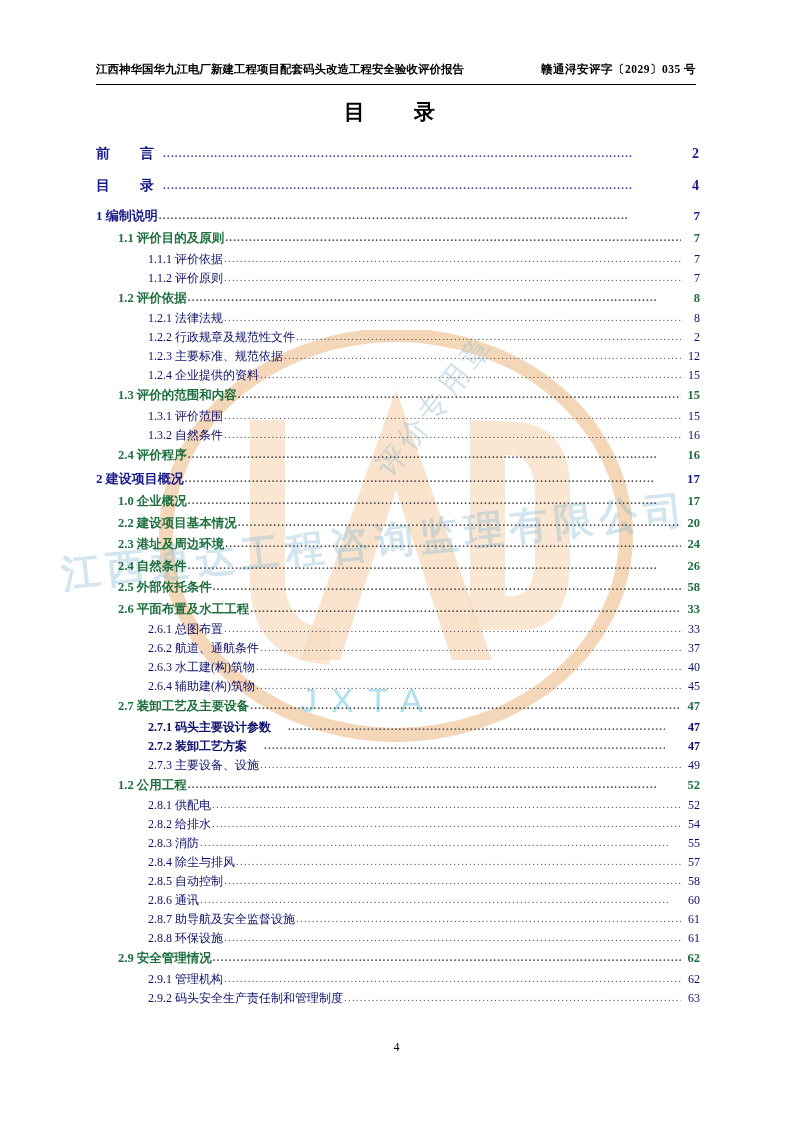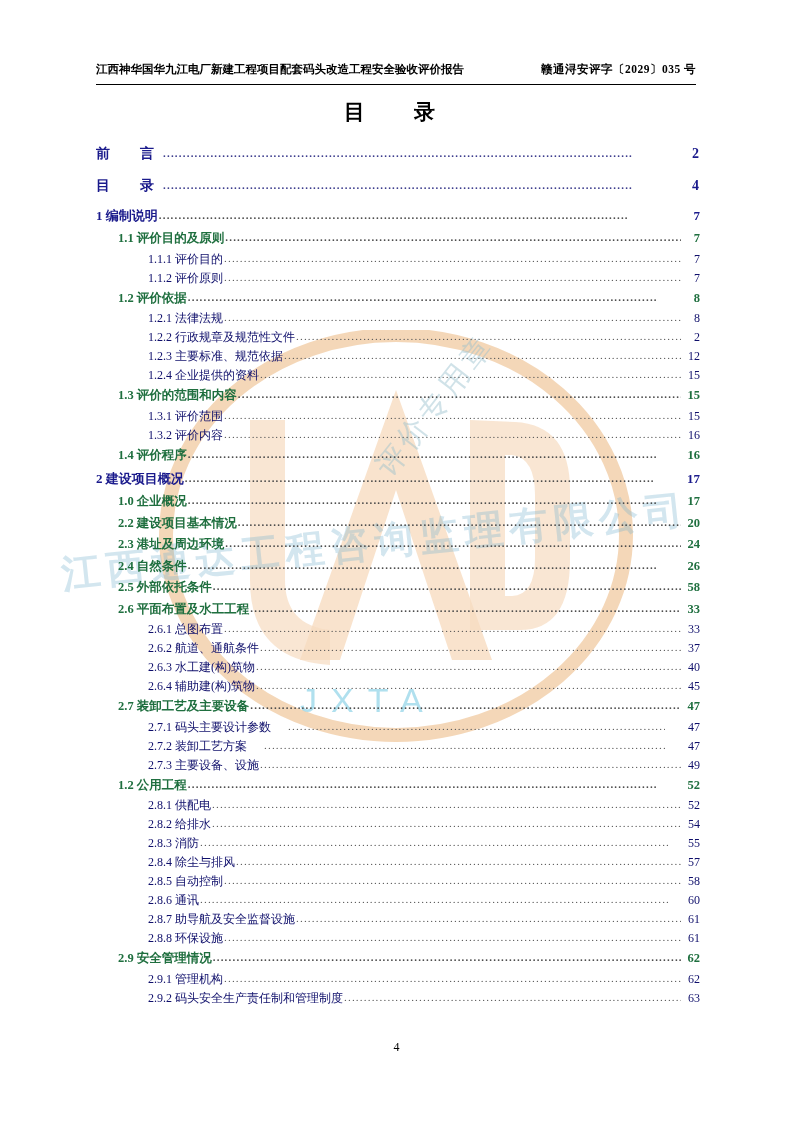--- a/index.html
+++ b/index.html
@@ -152,21 +152,21 @@
     padding-left: 22px;
     justify-content: space-between;
   }
   .lvl3 {
     font-size: 12px;
     font-weight: normal;
     color: #0f0f6b;
     padding: 4px 0 3px 0;
     padding-left: 52px;
   }
-  .lvl3.bold { font-weight: normal; gap: 16px; }
+  .lvl3.bold { font-weight: bold; gap: 16px; }
   .lvl3 .toc-dots { color: #555; }
 
   .toc-row .toc-page { color: inherit; }
 
   .footer-pageno {
     position: absolute;
     left: 0;
     top: 1040px;
     width: 793px;
     text-align: center;
@@ -215,21 +215,21 @@
         <span class="toc-label">1 编制说明</span>
         <span class="toc-dots">.......................................................................................................................</span>
         <span class="toc-page">7</span>
       </div>
       <div class="toc-row lvl2">
         <span class="toc-label">1.1 评价目的及原则</span>
         <span class="toc-dots">.......................................................................................................................</span>
         <span class="toc-page">7</span>
       </div>
       <div class="toc-row lvl3">
-        <span class="toc-label">1.1.1 评价目的</span>
+        <span class="toc-label">1.1.1 评价依据</span>
         <span class="toc-dots">.......................................................................................................................</span>
         <span class="toc-page">7</span>
       </div>
       <div class="toc-row lvl3">
         <span class="toc-label">1.1.2 评价原则</span>
         <span class="toc-dots">.......................................................................................................................</span>
         <span class="toc-page">7</span>
       </div>
       <div class="toc-row lvl2">
         <span class="toc-label">1.2 评价依据</span>
@@ -260,26 +260,26 @@
         <span class="toc-label">1.3 评价的范围和内容</span>
         <span class="toc-dots">.......................................................................................................................</span>
         <span class="toc-page">15</span>
       </div>
       <div class="toc-row lvl3">
         <span class="toc-label">1.3.1 评价范围</span>
         <span class="toc-dots">.......................................................................................................................</span>
         <span class="toc-page">15</span>
       </div>
       <div class="toc-row lvl3">
-        <span class="toc-label">1.3.2 评价内容</span>
+        <span class="toc-label">1.3.2 自然条件</span>
         <span class="toc-dots">.......................................................................................................................</span>
         <span class="toc-page">16</span>
       </div>
       <div class="toc-row lvl2">
-        <span class="toc-label">1.4  评价程序</span>
+        <span class="toc-label">2.4  评价程序</span>
         <span class="toc-dots">.......................................................................................................................</span>
         <span class="toc-page">16</span>
       </div>
       <div class="toc-row lvl1">
         <span class="toc-label">2 建设项目概况</span>
         <span class="toc-dots">.......................................................................................................................</span>
         <span class="toc-page">17</span>
       </div>
       <div class="toc-row lvl2">
         <span class="toc-label">1.0 企业概况</span>

